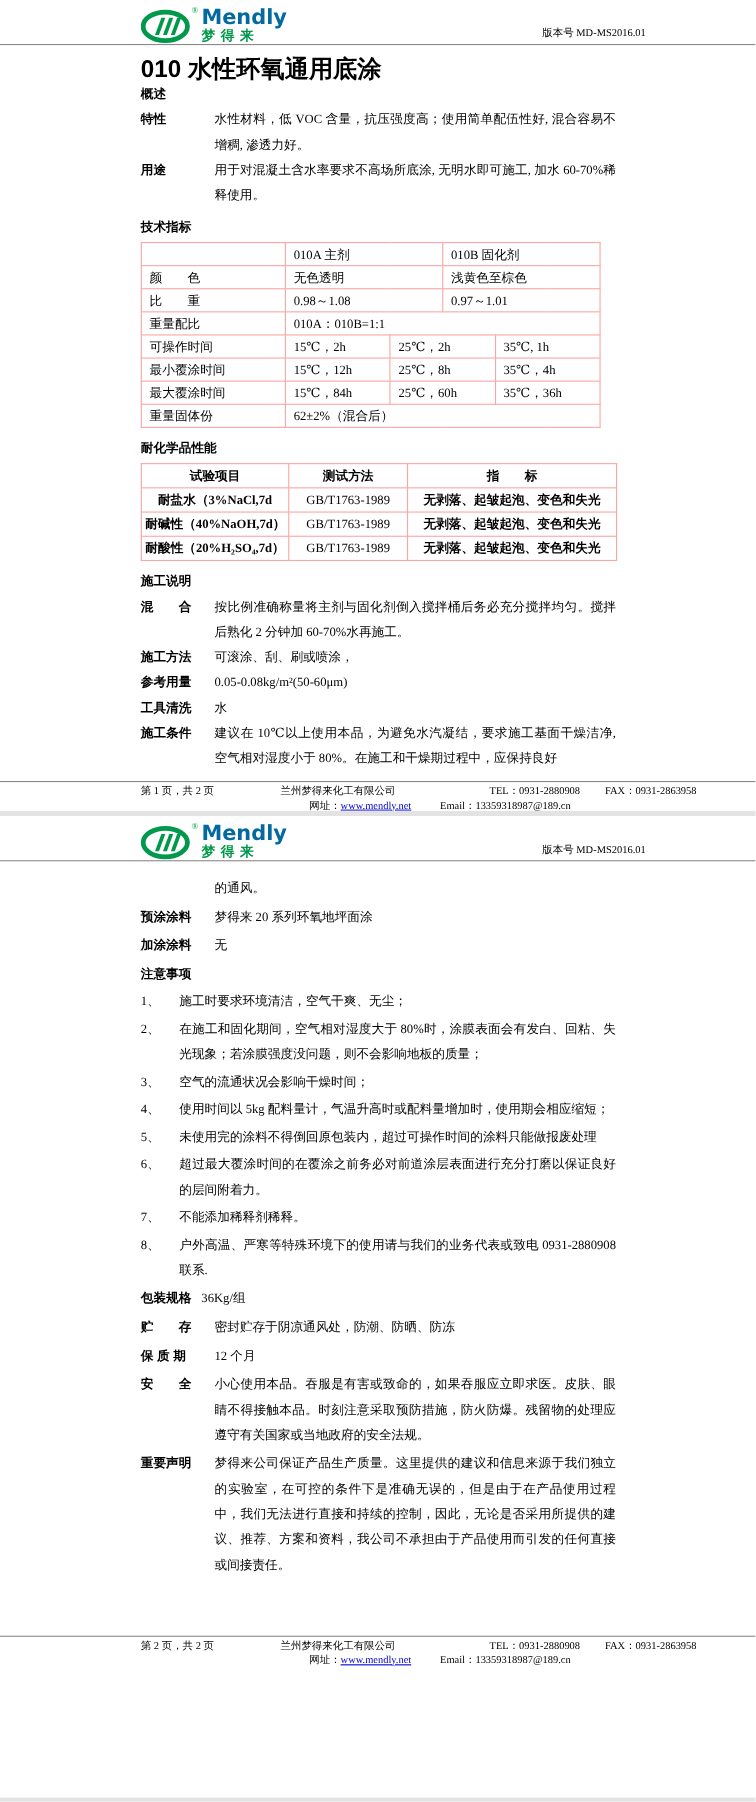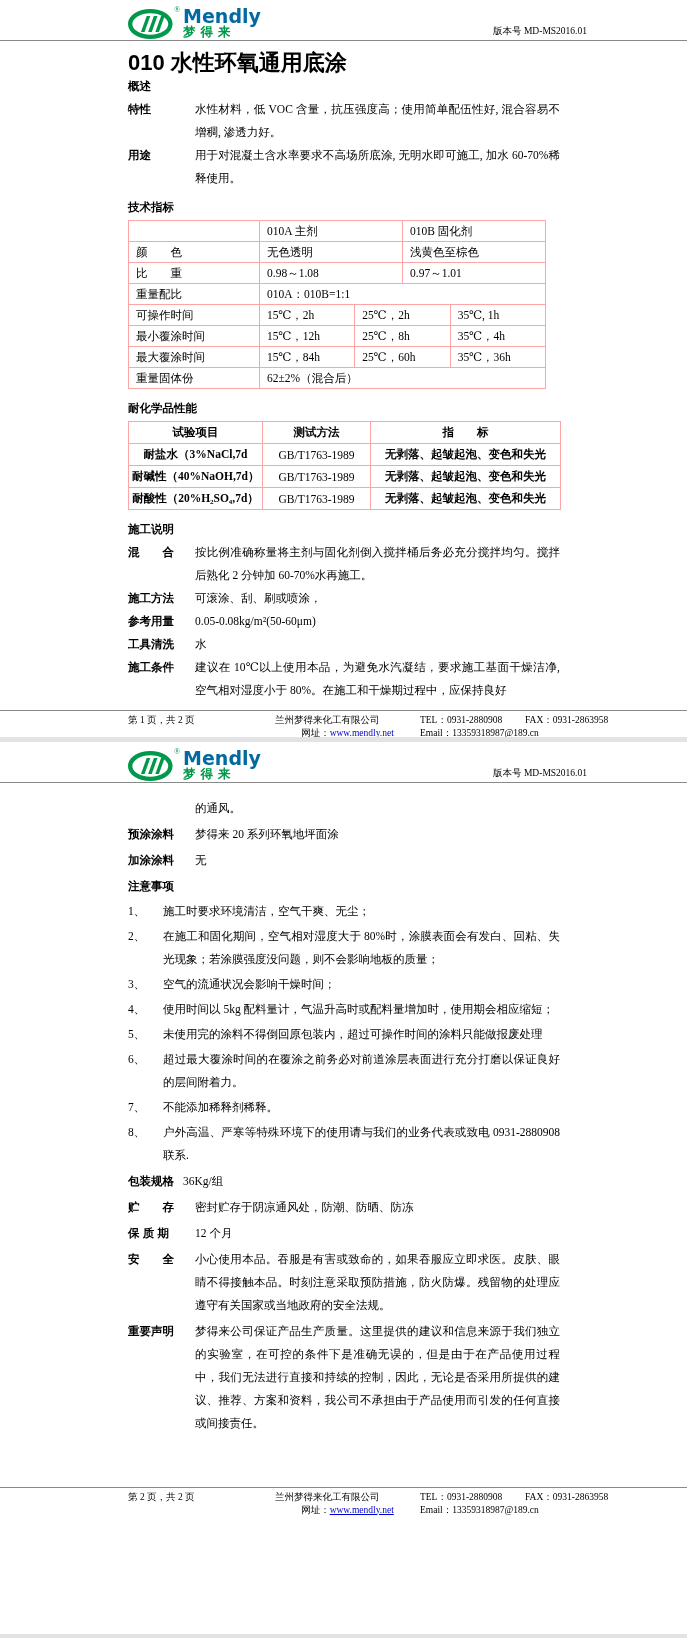--- a/index.html
+++ b/index.html
@@ -54,26 +54,26 @@
   .note-text { flex:1; text-align:justify; }
 
   .mt3 { margin-top:3px; }
   .mt14 { margin-top:14px; }
 
   
   .page-footer { position:absolute; left:0; width:687px; }
   .page-1 .page-footer { top:710px; }
   .page-2 .page-footer { top:745px; }
   .footer-rule { border-top:1px solid #8a8a8a; margin-bottom:3px; }
-  .footer-body { display:flex; font-size:9.5px; line-height:12.5px; padding-left:128px;gap:20px; }
+  .footer-body { display:flex; font-size:9.5px; line-height:12.5px; padding-left:128px; }
   .f-pageinfo { width:127px; flex:none; }
   .f-cols { display:flex; flex-direction:column; }
   .f-line { display:flex; }
   .f-company { width:145px; flex:none; }
-  .f-tel { width:105px; flex:none; }
+  .f-tel { width:105px; flex:none;margin-left:45px; }
   .f-web { width:145px; flex:none; text-align:center; }
   a.link { color:#0000CC; text-decoration:underline; cursor:pointer; }
 </style>
 </head>
 <body>
 
 <div class="doc">
 
   <div class="page page-1">
 

